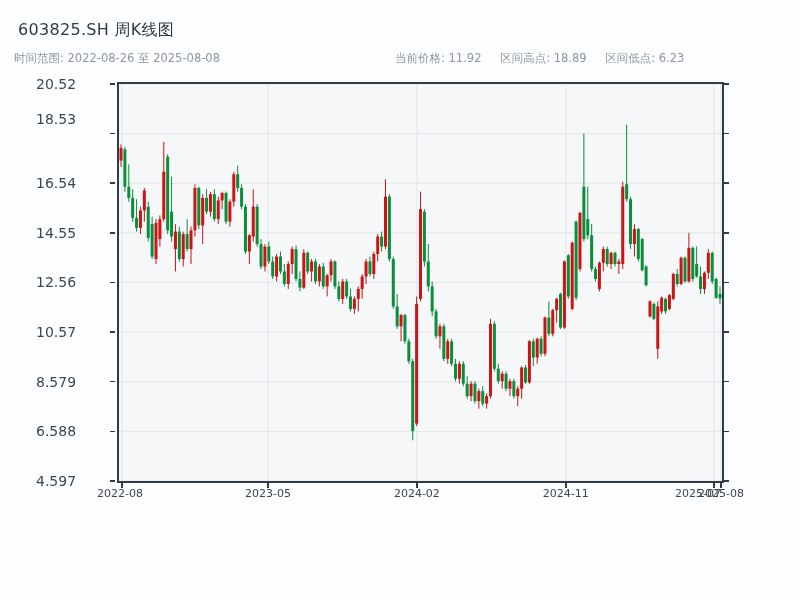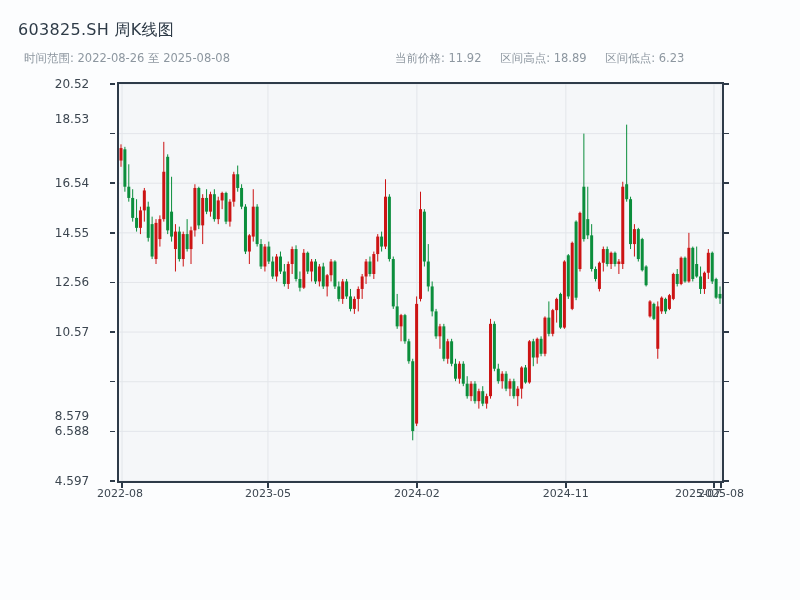--- a/index.html
+++ b/index.html
@@ -6,31 +6,31 @@
   body{
     width:800px;height:600px;position:relative;overflow:hidden;
     background:#fcfdfe;
     font-family:"DejaVu Sans","Liberation Sans",sans-serif;
   }
   .title{
     position:absolute;left:18px;top:20px;
     font-size:16px;color:#2e3b47;letter-spacing:.3px;
   }
   .subrow{position:absolute;top:51px;font-size:11.5px;color:#8d97a0;white-space:nowrap;}
-  .sub-left{left:24px;}
+  .sub-left{left:14px;}
   .sub-right{left:395px;}
   .sub-right .stat{margin-right:15px;}
   .chart-frame{
     position:absolute;left:117px;top:82px;width:607px;height:401px;
     box-sizing:border-box;border:2px solid #2e3b49;background:#f5f7f9;
   }
   .plot{position:absolute;left:119px;top:84px;width:603px;height:397px;}
   .ylab{
-    position:absolute;width:72px;text-align:center;
-    font-size:12px;color:#3c4650;line-height:14px;
+    position:absolute;width:72px;text-align:left;
+    font-size:14px;color:#3c4650;line-height:14px;
   }
   .xlab{
     position:absolute;width:80px;text-align:center;top:487px;
     font-size:11px;color:#3c4650;white-space:nowrap;
   }
   .tick{position:absolute;background:#2e3b49;}
   .tick.h{width:5px;height:1.5px;}
   .tick.v{width:1.5px;height:5px;}
   svg{display:block;}
 </style>
@@ -377,21 +377,21 @@
       <rect x="599.5" y="209.93154556302207" width="3" height="4.487847767380487" fill="#0b8e3c"></rect>
     </svg>
 </div>
 <div id="y-axis">
     <div class="ylab" style="left: 36px; top: 77px;">20.52</div>
     <div class="ylab" style="left: 36px; top: 112px;">18.53</div>
     <div class="ylab" style="left: 36px; top: 176.231px;">16.54</div>
     <div class="ylab" style="left: 36px; top: 225.847px;">14.55</div>
     <div class="ylab" style="left: 36px; top: 275.463px;">12.56</div>
     <div class="ylab" style="left: 36px; top: 325.078px;">10.57</div>
-    <div class="ylab" style="left: 36px; top: 374.719px; margin-top: 34px;">8.579</div>
+    <div class="ylab" style="left: 36px; top: 374.719px;">8.579</div>
     <div class="ylab" style="left: 36px; top: 424.359px;">6.588</div>
     <div class="ylab" style="left: 36px; top: 474px;">4.597</div>
   </div>
 <div id="x-axis">
     <div class="xlab" style="left: 80px;">2022-08</div>
     <div class="xlab" style="left: 227.941px; text-align: center;">2023-05</div>
     <div class="xlab" style="left: 376.882px;">2024-02</div>
     <div class="xlab" style="left: 525.823px;">2024-11</div>
     <div class="xlab" style="left: 658px;">2025-07</div>
     <div class="xlab" style="left: 680.975px;">2025-08</div>

